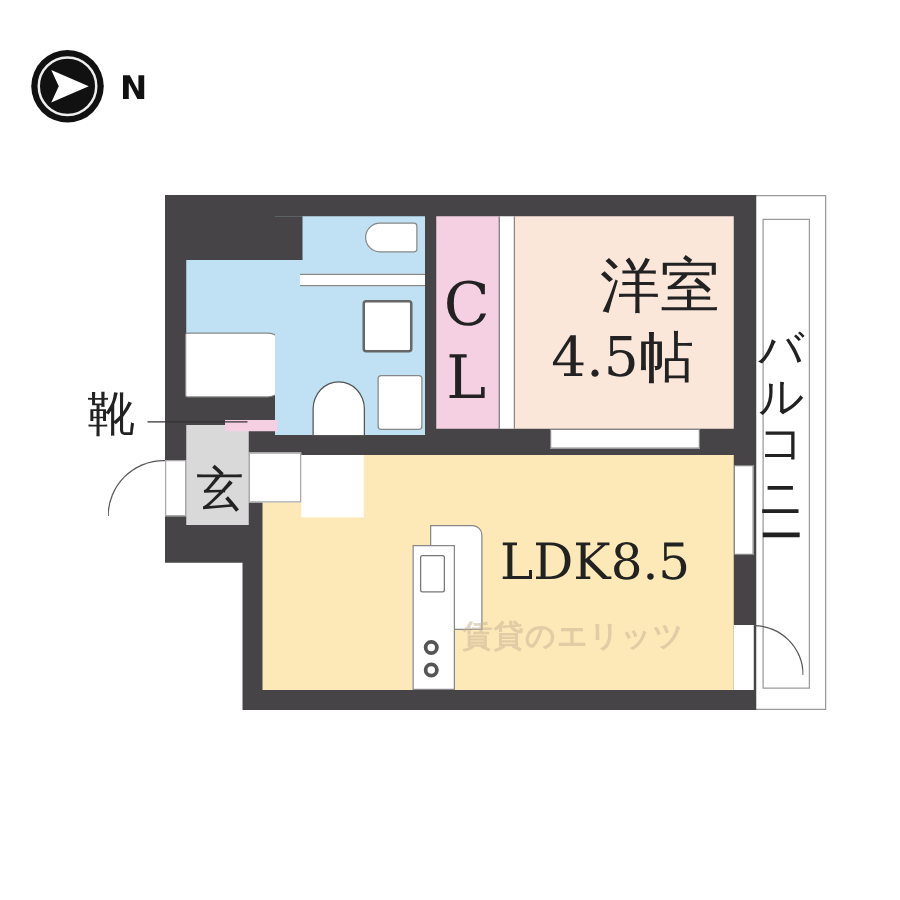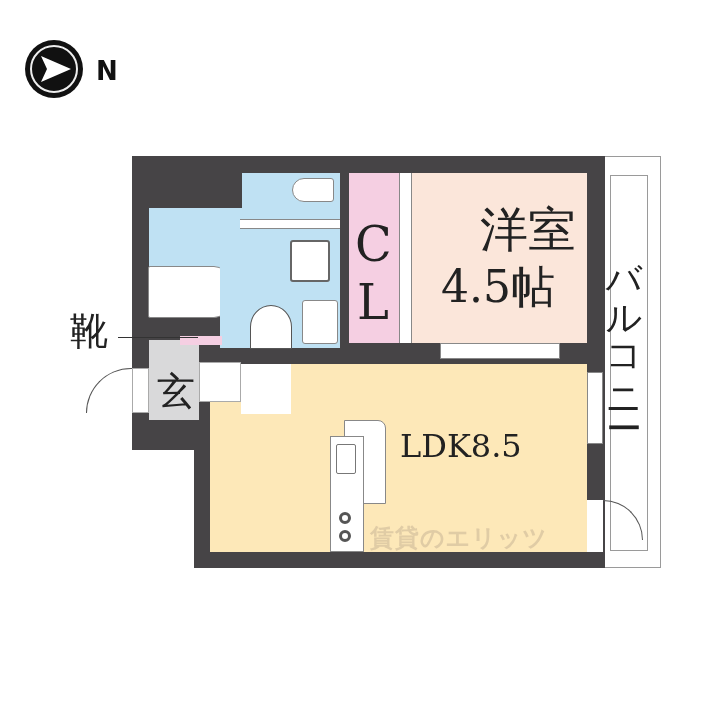--- a/index.html
+++ b/index.html
@@ -7,21 +7,21 @@
   .wall { position:absolute; background:#464446; }
   .fill { position:absolute; }
   .compass { position:absolute; left:25px; top:40px; width:58px; height:58px; border-radius:50%; background:#111; }
   .compass .ring { position:absolute; left:5px; top:5px; width:44px; height:44px; border-radius:50%; border:2px solid #eee; }
   .compass svg { position:absolute; left:0; top:0; }
   .north { position:absolute; left:96px; top:56px; font-family:"DejaVu Sans", sans-serif; font-weight:bold; font-size:26px; color:#111; }
   .label { position:absolute; color:#222; line-height:1; }
   .balcony { position:absolute; left:603px; top:156px; width:58px; height:412px; border:1.5px solid #9a9a9a; background:#fff; box-sizing:border-box; }
   .balcony-inner { position:absolute; left:6px; top:18px; width:38px; height:376px; border:1.5px solid #9a9a9a; box-sizing:border-box; }
   .balcony-text { position:absolute; left:608px; top:238px; width:40px; font-size:36px; writing-mode:vertical-rl; color:#222; letter-spacing:2px; }
-  .watermark { position:absolute; left:370px; top:522px; font-family:"DejaVu Sans", sans-serif; font-weight:bold; font-size:24px; color:rgba(200,180,150,0.55); letter-spacing:1px; }
+  .watermark { position:absolute; left:370px; top:493px; font-family:"DejaVu Sans", sans-serif; font-weight:bold; font-size:24px; color:rgba(200,180,150,0.55); letter-spacing:1px; }
   .door-arc { position:absolute; border:1.5px solid #555; box-sizing:border-box; background:#fff; }
 </style>
 </head>
 <body>
 
 <div class="compass">
   <div class="ring"></div>
   <svg width="58" height="58">
     <polygon points="16,16 46,29 16,42 22,29" fill="#fff"></polygon>
   </svg>
@@ -55,21 +55,21 @@
 <div class="label" style="left:355px;top:220px;font-size:48px;">C</div>
 <div class="label" style="left:357px;top:278px;font-size:48px;">L</div>
 
 <div class="fill" style="left:412px;top:173px;width:175px;height:170px;background:#fbe6da;"></div>
 <div class="label" style="left:447px;top:205px;font-size:48px;margin-left:33px;">洋室</div>
 <div class="label" style="left:441px;top:265px;font-size:44px;">4.5帖</div>
 <div class="fill" style="left:440px;top:343px;width:120px;height:16px;background:#fff;border:1px solid #888;box-sizing:border-box;"></div>
 
 <div class="fill" style="left:210px;top:364px;width:377px;height:188px;background:#fde8b8;"></div>
 <div class="fill" style="left:241px;top:364px;width:50px;height:50px;background:#fff;"></div>
-<div class="label" style="left:400px;top:430px;font-size:32px;text-align:center;">LDK8.5</div>
+<div class="label" style="left:400px;top:430px;font-size:40px;text-align:center;">LDK8.5</div>
 <div class="fill" style="left:344px;top:420px;width:42px;height:84px;background:#fff;border:1.5px solid #888;box-sizing:border-box;border-radius:0 8px 0 0;"></div>
 <div class="fill" style="left:330px;top:436px;width:34px;height:116px;background:#fff;border:1.5px solid #888;box-sizing:border-box;"></div>
 <div class="fill" style="left:336px;top:444px;width:20px;height:30px;border:1.5px solid #777;box-sizing:border-box;border-radius:2px;"></div>
 <div class="fill" style="left:339px;top:512px;width:12px;height:12px;border:3px solid #555;border-radius:50%;box-sizing:border-box;"></div>
 <div class="fill" style="left:339px;top:530px;width:12px;height:12px;border:3px solid #555;border-radius:50%;box-sizing:border-box;"></div>
 <div class="fill" style="left:587px;top:372px;width:16px;height:72px;background:#fff;border:1px solid #888;box-sizing:border-box;"></div>
 <div class="fill" style="left:587px;top:500px;width:16px;height:52px;background:#fff;"></div>
 <div class="door-arc" style="left:603px;top:500px;width:40px;height:40px;border-radius:0 40px 0 0;border-left:none;border-bottom:none;background:transparent;"></div>
 
 <div class="fill" style="left:149px;top:340px;width:50px;height:80px;background:#d9d9da;"></div>

